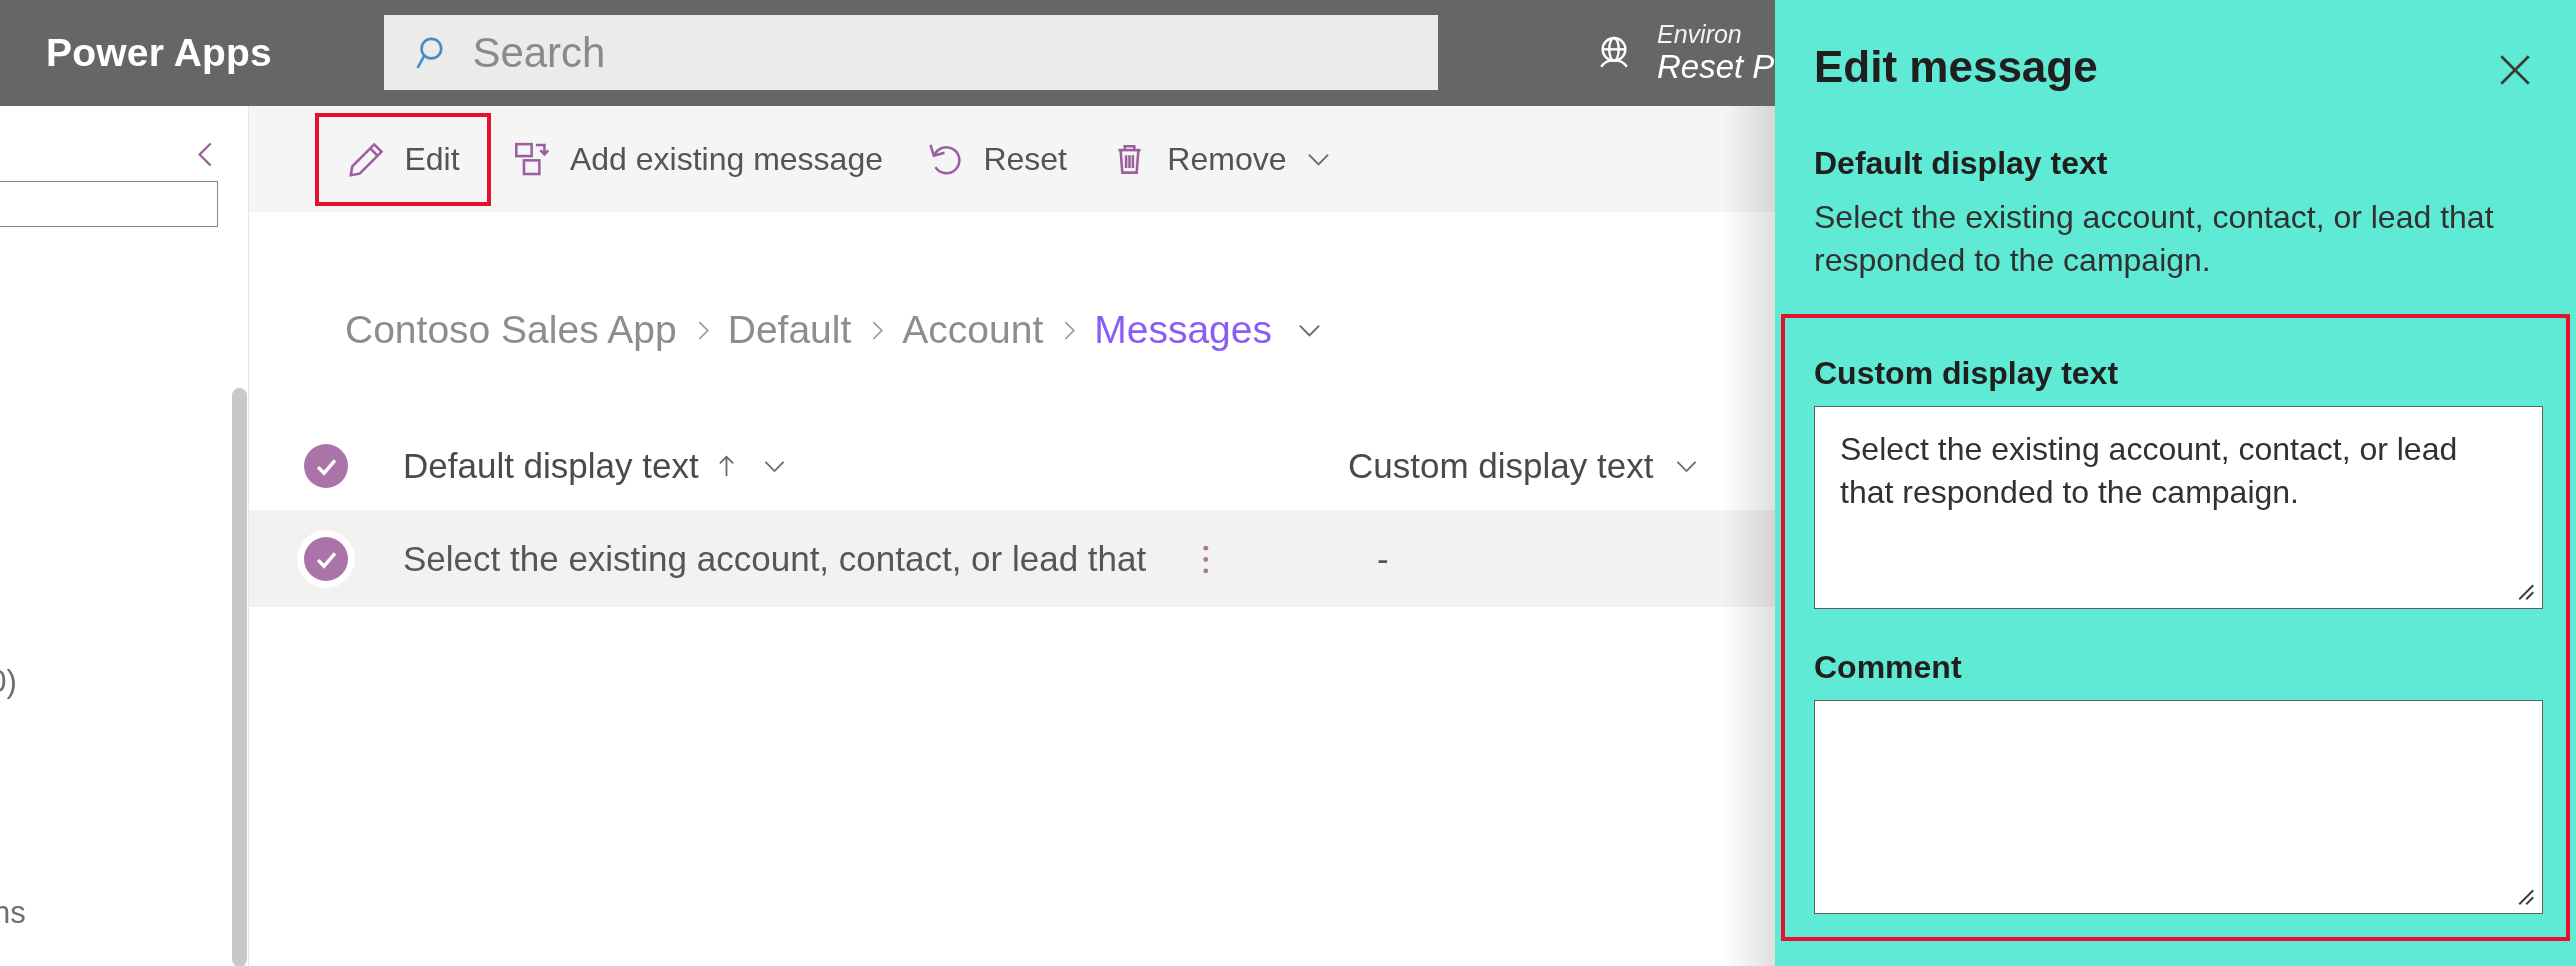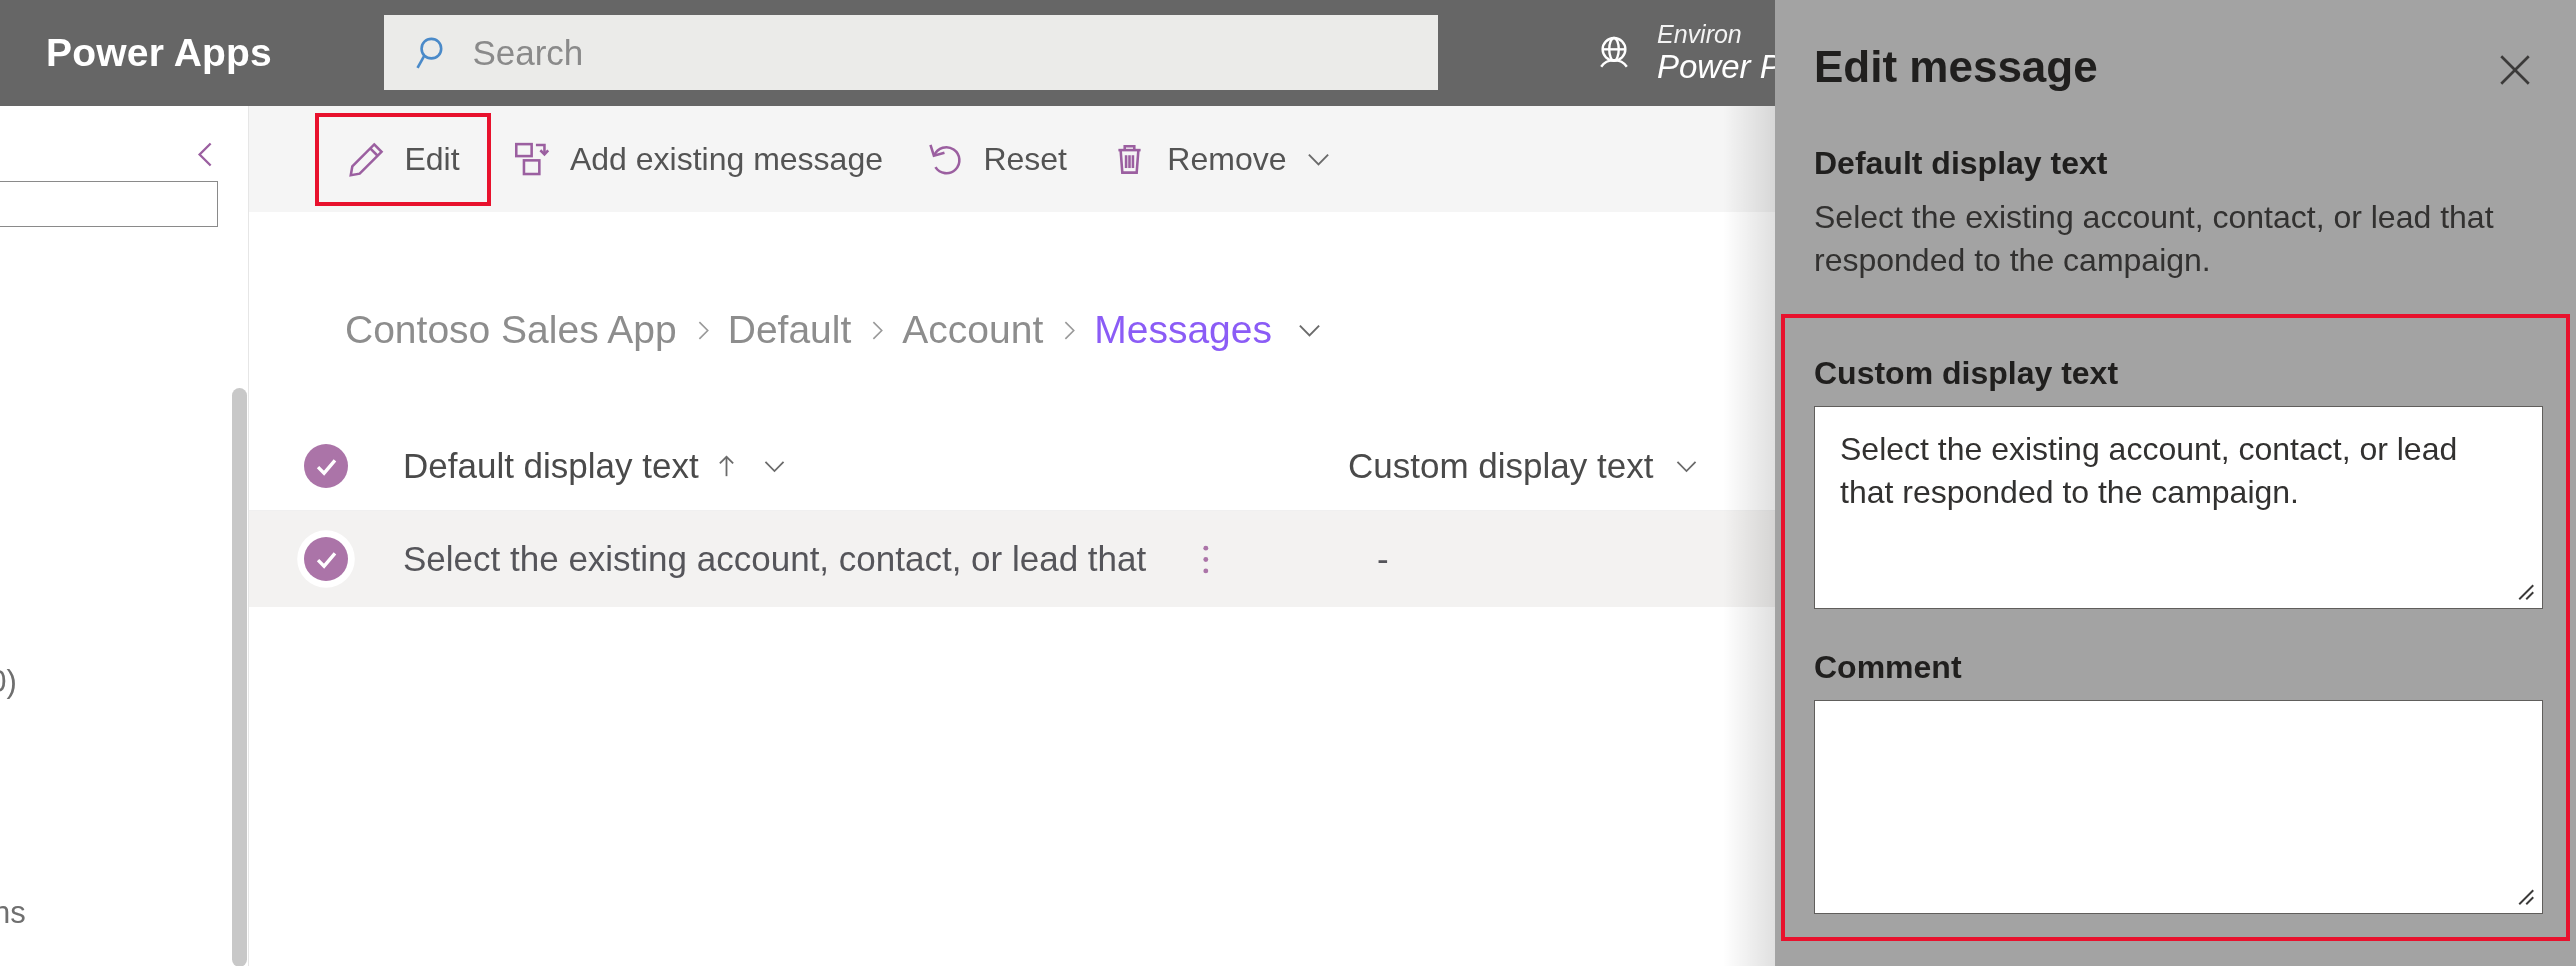--- a/index.html
+++ b/index.html
@@ -29,21 +29,21 @@
     position: absolute; left: 384px; top: 15.4px;
     width: 1054px; height: 75px;
     background: #ebebe9;
     display: flex; align-items: center;
     padding-left: 29px;
   }
   .search-ico { width: 42px; height: 42px; flex: 0 0 42px; color: #4a8ac9; }
   .search-ico svg { display:block; width:100%; height:100%; }
   .search-ph {
     margin-left: 17.4px;
-    font-size: 35px; color: #8a8a8a; white-space: nowrap;
+    font-size: 42px; color: #8a8a8a; white-space: nowrap;
   }
   .env-block {
     position: absolute; left: 1592px; top: 0; height: 106px;
     display: flex; align-items: center; gap: 21px;
     color: #ffffff;
   }
   .globe-ico { width: 44px; height: 44px; }
   .globe-ico svg { display:block; width:100%; height:100%; }
   .env-text { display: flex; flex-direction: column; line-height: 1.14; font-style: italic; }
   .env-label { font-size: 25px; color: #f3f3f3; white-space: nowrap; }
@@ -171,21 +171,21 @@
   
   .panel-shadow {
     position: absolute; left: 1723px; top: 106px;
     width: 54px; height: 861px;
     background: linear-gradient(to right, rgba(0,0,0,0) 0%, rgba(0,0,0,0.13) 100%);
     z-index: 18;
   }
   .panel {
     position: absolute; left: 1775px; top: 0;
     width: 801px; height: 967px;
-    background: #a3a3a3;
+    background: #5eead4;
     z-index: 20;
     overflow: hidden;
   }
   .panel-head {
     position: absolute; left: 0; top: 0;
     width: 801px; height: 145px;
     display: flex; align-items: center;
   }
   .panel-title {
     position: absolute; left: 39px; top: 42px;
@@ -252,21 +252,21 @@
       <span class="globe-ico">
         <svg viewBox="0 0 24 24" fill="none" stroke="currentColor" stroke-width="1.3">
           <circle cx="12" cy="10" r="6.2"></circle>
           <ellipse cx="12" cy="10" rx="2.6" ry="6.2"></ellipse>
           <line x1="5.8" y1="10" x2="18.2" y2="10"></line>
           <path d="M5 19.5c1.6-2.4 4-3.6 7-3.6s5.4 1.2 7 3.6"></path>
         </svg>
       </span>
       <span class="env-text">
         <span class="env-label">Environ</span>
-        <span class="env-name">Power P</span>
+        <span class="env-name">Reset P</span>
       </span>
     </div>
   </div>
 
   <div class="leftnav">
     <div class="collapse-btn">
       <svg viewBox="0 0 24 24" fill="none" stroke="currentColor" stroke-width="1.7">
         <polyline points="15,4 7,12 15,20"></polyline>
       </svg>
     </div>

